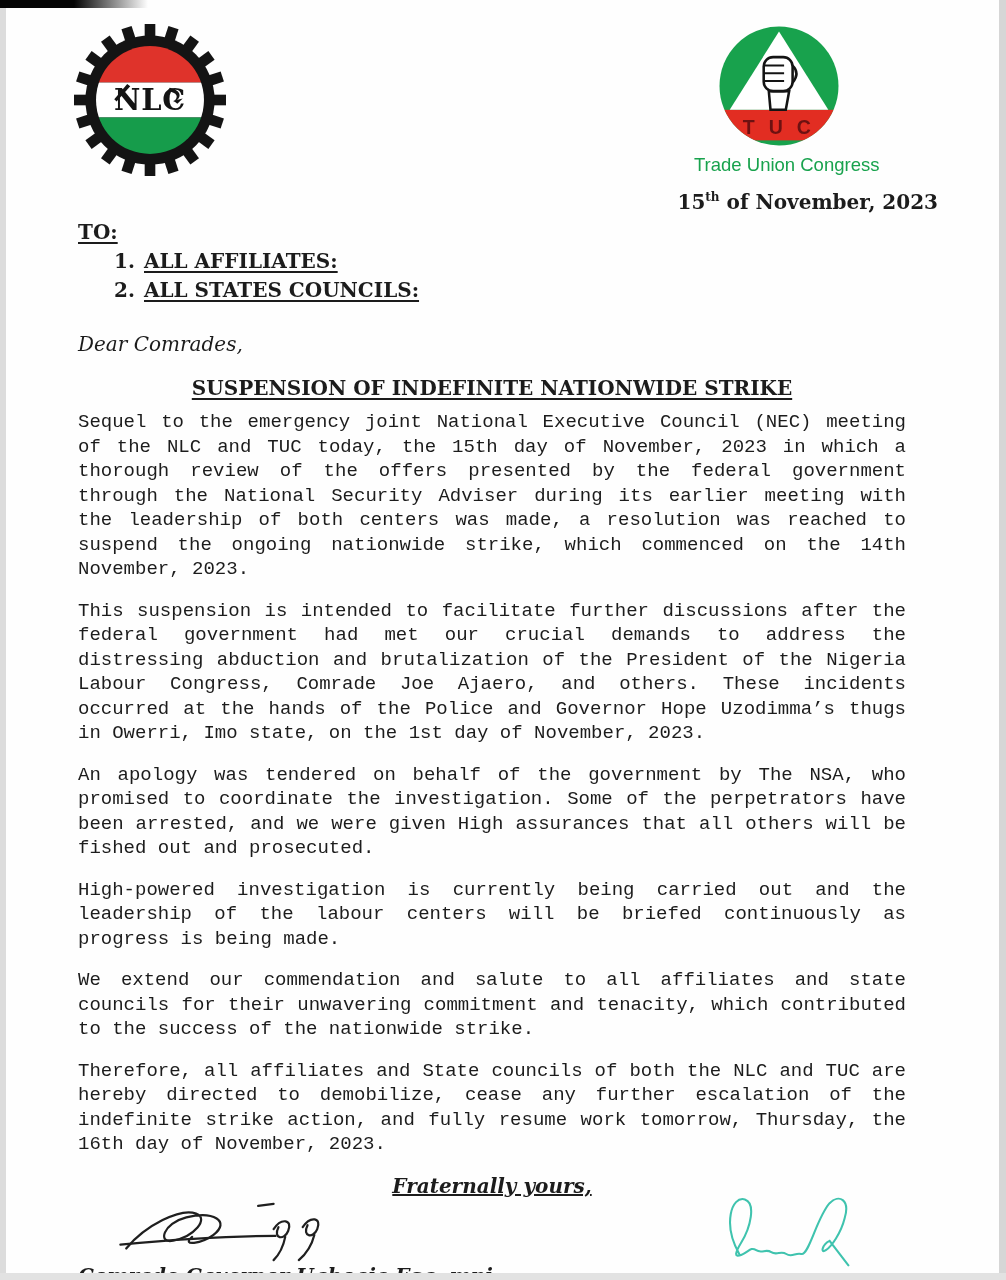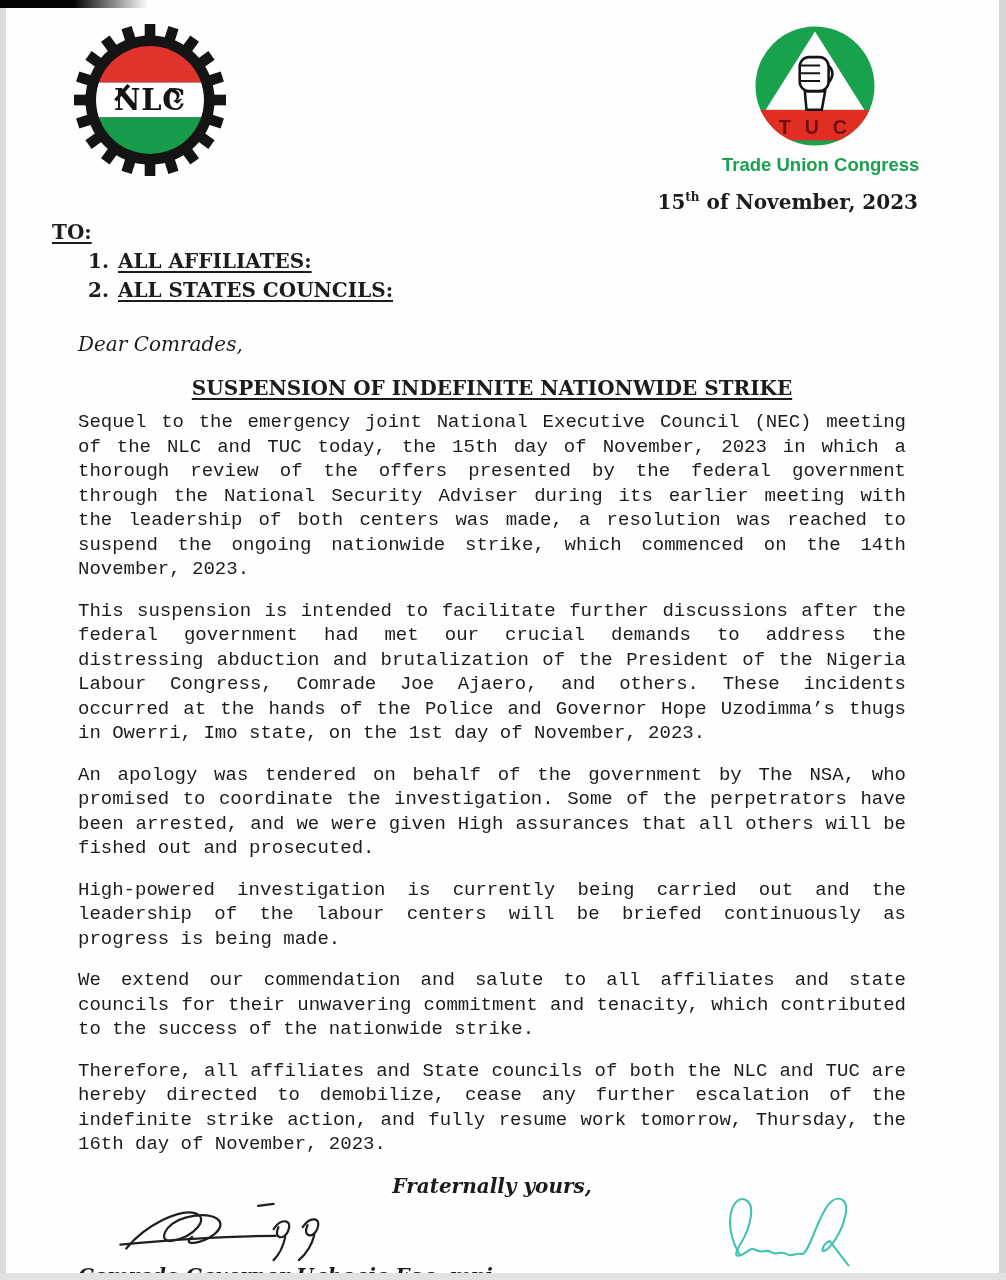--- a/index.html
+++ b/index.html
@@ -8,36 +8,36 @@
     font-family:"DejaVu Serif",serif;color:#1c1c1c;overflow:hidden;
     margin:0 auto;
   }
   .edge-left{position:absolute;left:0;top:0;bottom:0;width:6px;background:#dcdcdc;}
   .edge-right{position:absolute;right:0;top:0;bottom:0;width:7px;background:#d6d6d6;}
   .edge-bottom{position:absolute;left:0;right:0;bottom:0;height:7px;background:#e2e2e2;}
   .corner-mark{position:absolute;left:0;top:0;width:148px;height:8px;
     background:linear-gradient(to right,#050505 50%,rgba(5,5,5,0));}
   .logo-band{position:relative;height:180px;}
   .nlc-logo{position:absolute;left:74px;top:24px;width:152px;height:152px;}
-  .tuc-logo{position:absolute;left:722px;top:18px;width:186px;text-align:center;}
-  .tuc-caption{font-family:"Liberation Sans",sans-serif;font-weight:bold;
+  .tuc-logo{position:absolute;left:694px;top:18px;width:186px;}
+  .tuc-caption{font-family:"Liberation Sans",sans-serif;font-weight:normal;
     font-size:18.5px;color:#18a24d;margin-top:-4px;white-space:nowrap;}
-  .date-line{margin:10px 88px 0 0;text-align:right;font-weight:bold;font-size:20px;}
+  .date-line{margin:10px 68px 0 0;text-align:right;font-weight:bold;font-size:20px;}
   .date-line sup{font-size:12px;}
-  .recipients{margin:6px 0 0 52px;font-size:20px;font-weight:bold;}
+  .recipients{margin:6px 0 0 78px;font-size:20px;font-weight:bold;}
   .u{text-decoration:underline;text-decoration-thickness:2px;text-underline-offset:3px;}
   .rcpt-item{margin:5px 0 0 36px;}
   .rcpt-item .num{display:inline-block;width:30px;}
   .salutation{margin:30px 16px 0 78px;font-style:italic;font-size:20px;}
   .title{margin:20px 100px 0 78px;text-align:center;font-size:20px;font-weight:bold;}
   .letter-body{margin:10px 100px 0 78px;font-size:19px;line-height:24.5px;
     text-align:justify;}
   .letter-body p{margin:0 0 17px 0;font-family:Liberation Mono, monospace;}
   .closing{margin:2px 100px 0 78px;text-align:center;font-weight:bold;
-    font-style:italic;font-size:20px;}
+    font-style:italic;font-size:20px;text-decoration:underline;}
   .sig-row{display:flex;margin:2px 60px 0 78px;}
   .sig-left{width:440px;}
   .sig-left svg{display:block;margin-left:26px;}
   .sig-right{margin-left:auto;width:310px;text-align:center;}
   .sig-right svg{display:block;margin:-10px auto 0 auto;}
   .sig-name,.sig-title{font-weight:bold;font-style:italic;font-size:20px;line-height:25px;}
 </style>
 </head>
 <body>
 

